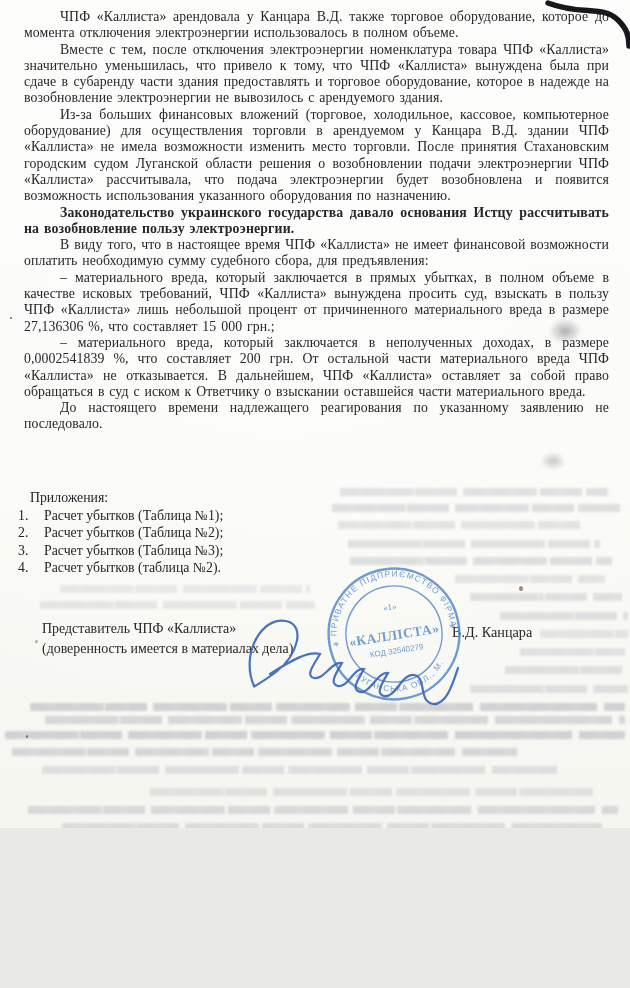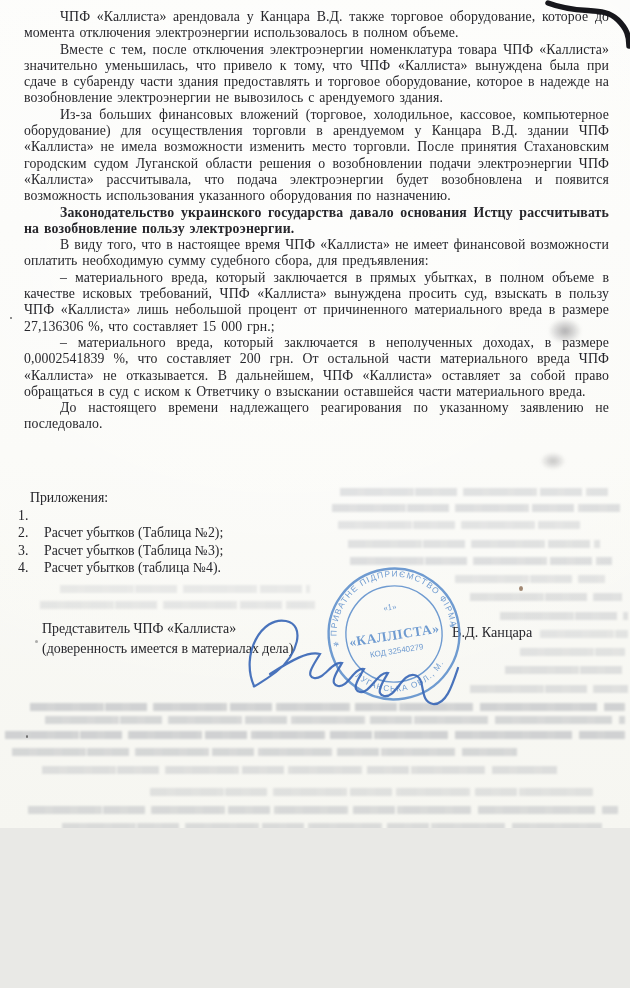--- a/index.html
+++ b/index.html
@@ -86,32 +86,33 @@
     <p>В виду того, что в настоящее время ЧПФ «Каллиста» не имеет финансовой возможности оплатить необходимую сумму судебного сбора, для предъявления:</p>
     <p>– материального вреда, который заключается в прямых убытках, в полном объеме в качестве исковых требований, ЧПФ «Каллиста» вынуждена просить суд, взыскать в пользу ЧПФ «Каллиста» лишь небольшой процент от причиненного материального вреда в размере 27,136306  %, что составляет 15 000 грн.;</p>
     <p>– материального вреда, который заключается в неполученных доходах, в размере 0,0002541839 %, что составляет 200 грн. От остальной части материального вреда ЧПФ «Каллиста» не отказывается. В дальнейшем, ЧПФ «Каллиста» оставляет за собой право обращаться в суд с иском к Ответчику о взыскании оставшейся части материального вреда.</p>
     <p>До настоящего времени надлежащего реагирования по указанному заявлению не последовало.</p>
   </div>
 
   <div class="attachments">
     <div class="att-title">Приложения:</div>
     <div class="att-row">
       <span class="att-num">1.</span>
+      <span>Расчет убытков (Таблица №1);</span>
     </div>
     <div class="att-row">
       <span class="att-num">2.</span>
       <span>Расчет убытков (Таблица №2);</span>
     </div>
     <div class="att-row">
       <span class="att-num">3.</span>
       <span>Расчет убытков (Таблица №3);</span>
     </div>
     <div class="att-row">
       <span class="att-num">4.</span>
-      <span>Расчет убытков (таблица №4).</span>
+      <span>Расчет убытков (таблица №2).</span>
     </div>
   </div>
 
   <div class="bt" style="top:488px; left:340px; width:268px; opacity:.18;"></div>
   <div class="bt" style="top:504px; left:332px; width:288px; opacity:.20;"></div>
   <div class="bt" style="top:521px; left:338px; width:242px; opacity:.16;"></div>
   <div class="bt" style="top:540px; left:348px; width:252px; opacity:.18;"></div>
   <div class="bt" style="top:557px; left:350px; width:262px; opacity:.20;"></div>
   <div class="bt" style="top:575px; left:455px; width:150px; opacity:.16;"></div>
   <div class="bt" style="top:585px; left:60px;  width:250px; opacity:.12;"></div>

